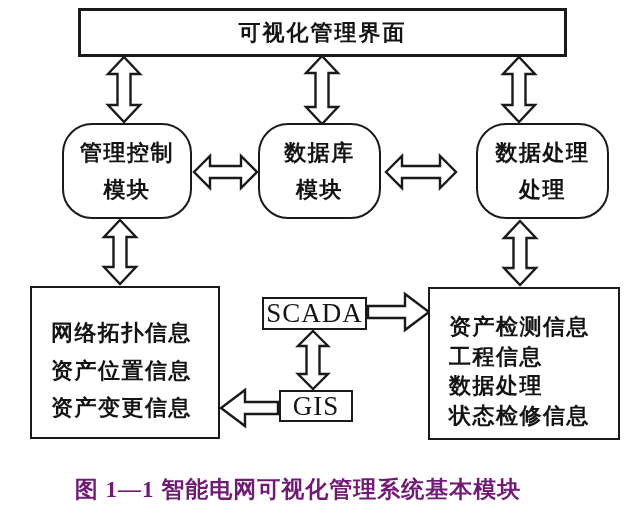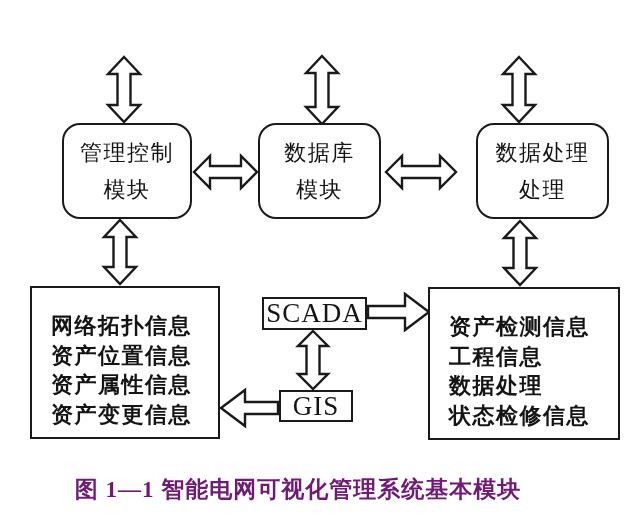--- a/index.html
+++ b/index.html
@@ -42,25 +42,25 @@
     left: 78px; top: 8px;
     width: 489px; height: 49px;
     border-width: 3px;
     font-size: 22px;
     letter-spacing: 2px;
     font-weight: 600;
   }
   .module {
     top: 123px;
     height: 96px;
-    border-radius: 18px;
+    border-radius: 30px;
     flex-direction: column;
     font-size: 22px;
     letter-spacing: 1.5px;
-    font-weight: 400;
+    font-weight: 700;
     line-height: 37px;
   }
   .module-1 { left: 62px;  width: 130px; }
   .module-2 { left: 258px; width: 123px; }
   .module-3 { left: 457px; width: 133px; margin-left: 19px; }
   .info-box {
     top: 286px;
     height: 153px;
     flex-direction: column;
     align-items: flex-start;
@@ -114,40 +114,42 @@
     <polygon points="120,220 136,237 126.5,237 126.5,267 136,267 120,284 104,267 113.5,267 113.5,237 104,237"></polygon>
     <polygon points="520,221 536,238 526.5,238 526.5,268 536,268 520,285 504,268 513.5,268 513.5,238 504,238"></polygon>
 
     <polygon points="313,331 328,346 319.5,346 319.5,374 328,374 313,389 298,374 306.5,374 306.5,346 298,346"></polygon>
 
     <polygon points="368,306 405,306 405,294 429,312 405,330 405,318 368,318"></polygon>
 
     <polygon points="278,402 245,402 245,390 221,408 245,426 245,414 278,414"></polygon>
   </svg>
 
+  <div class="box top-box">
+    <span>可视化管理界面</span>
+  </div>
 
   <div class="box module module-1">
     <span>管理控制</span>
     <span>模块</span>
   </div>
 
   <div class="box module module-2">
     <span>数据库</span>
     <span>模块</span>
   </div>
 
   <div class="box module module-3">
     <span>数据处理</span>
     <span>处理</span>
   </div>
 
   <div class="box info-box info-left">
     <span>网络拓扑信息</span>
     <span>资产位置信息</span>
-    <span>资产属性信息</span>
     <span>资产变更信息</span>
   </div>
 
   <div class="box scada-box">
     <span>SCADA</span>
   </div>
 
   <div class="box gis-box">
     <span>GIS</span>
   </div>

